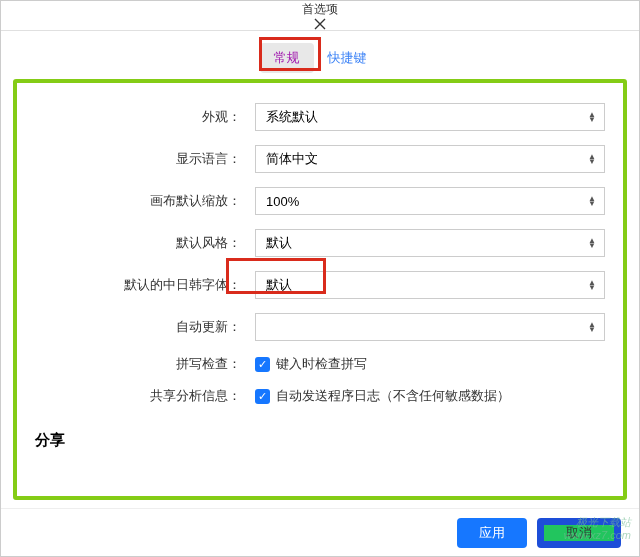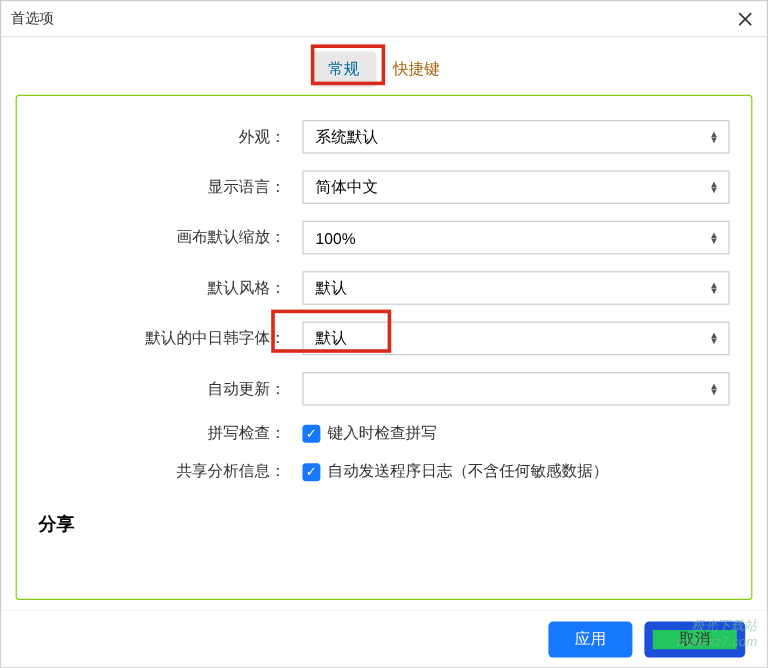--- a/index.html
+++ b/index.html
@@ -1,30 +1,30 @@
 <!DOCTYPE html>
 <html><head>
 <meta charset="utf-8">
 <style>
 * { margin: 0; padding: 0; box-sizing: border-box; }
 body { width: 640px; height: 557px; font-family: "Microsoft YaHei", sans-serif; font-size: 13px; background: #fff; border: 1px solid #ccc; position: relative; overflow: hidden; }
 
-.titlebar { height: 30px; display: flex; align-items: center; justify-content: space-between; padding: 0 8px; border-bottom: 1px solid #e0e0e0; }
+.titlebar { height: 30px; display: flex; align-items: center; justify-content: space-between; padding: 0 8px; border-bottom: 1px solid #e0e0e0; flex-direction: column; }
 .titlebar .title { font-size: 12px; color: #333; }
 .titlebar .close { width: 20px; height: 20px; display: flex; align-items: center; justify-content: center; cursor: pointer; }
 
 .tabs { display: flex; justify-content: center; padding: 12px 0 8px; gap: 0; }
-.tab { padding: 6px 14px; font-size: 13px; color: #a16207; cursor: pointer; border-radius: 4px; }
-.tab.active { background: #e8e8e8; color: #0369a1; }
+.tab { padding: 6px 14px; font-size: 13px; color: #3b82f6; cursor: pointer; border-radius: 4px; }
+.tab.active { background: #e8e8e8; color: #a21caf; }
 
 .highlight1 { position: absolute; border: 3px solid #d92b1c; pointer-events: none; }
 .hl-tab { top: 36px; left: 258px; width: 62px; height: 34px; }
 .hl-field { top: 257px; left: 225px; width: 100px; height: 36px; }
 
-.content { position: absolute; top: 78px; left: 12px; right: 12px; bottom: 56px; border: 1px solid #84cc16; border-radius: 3px; padding: 20px 18px 18px; overflow: hidden; }
+.content { position: absolute; top: 78px; left: 12px; right: 12px; bottom: 56px; border: 4px solid #84cc16; border-radius: 3px; padding: 20px 18px 18px; overflow: hidden; }
 
 .form-row { display: flex; align-items: center; margin-bottom: 14px; }
 .form-label { width: 220px; text-align: right; padding-right: 14px; color: #333; font-size: 13px; }
 .form-control { flex: 1; position: relative; }
 
 .select { width: 100%; height: 28px; border: 1px solid #ccc; border-radius: 0; padding: 0 26px 0 10px; background: #fff; font-size: 13px; position: relative; display: flex; align-items: center; cursor: pointer; }
 .select-arrows { position: absolute; right: 8px; top: 50%; transform: translateY(-50%); display: flex; flex-direction: column; line-height: 5px; font-size: 8px; color: #555; }
 
 .checkbox-row { display: flex; align-items: center; gap: 6px; font-size: 13px; color: #333; }
 .cbx { width: 15px; height: 15px; background: #1677ff; border-radius: 3px; display: flex; align-items: center; justify-content: center; color: #fff; font-size: 11px; }

